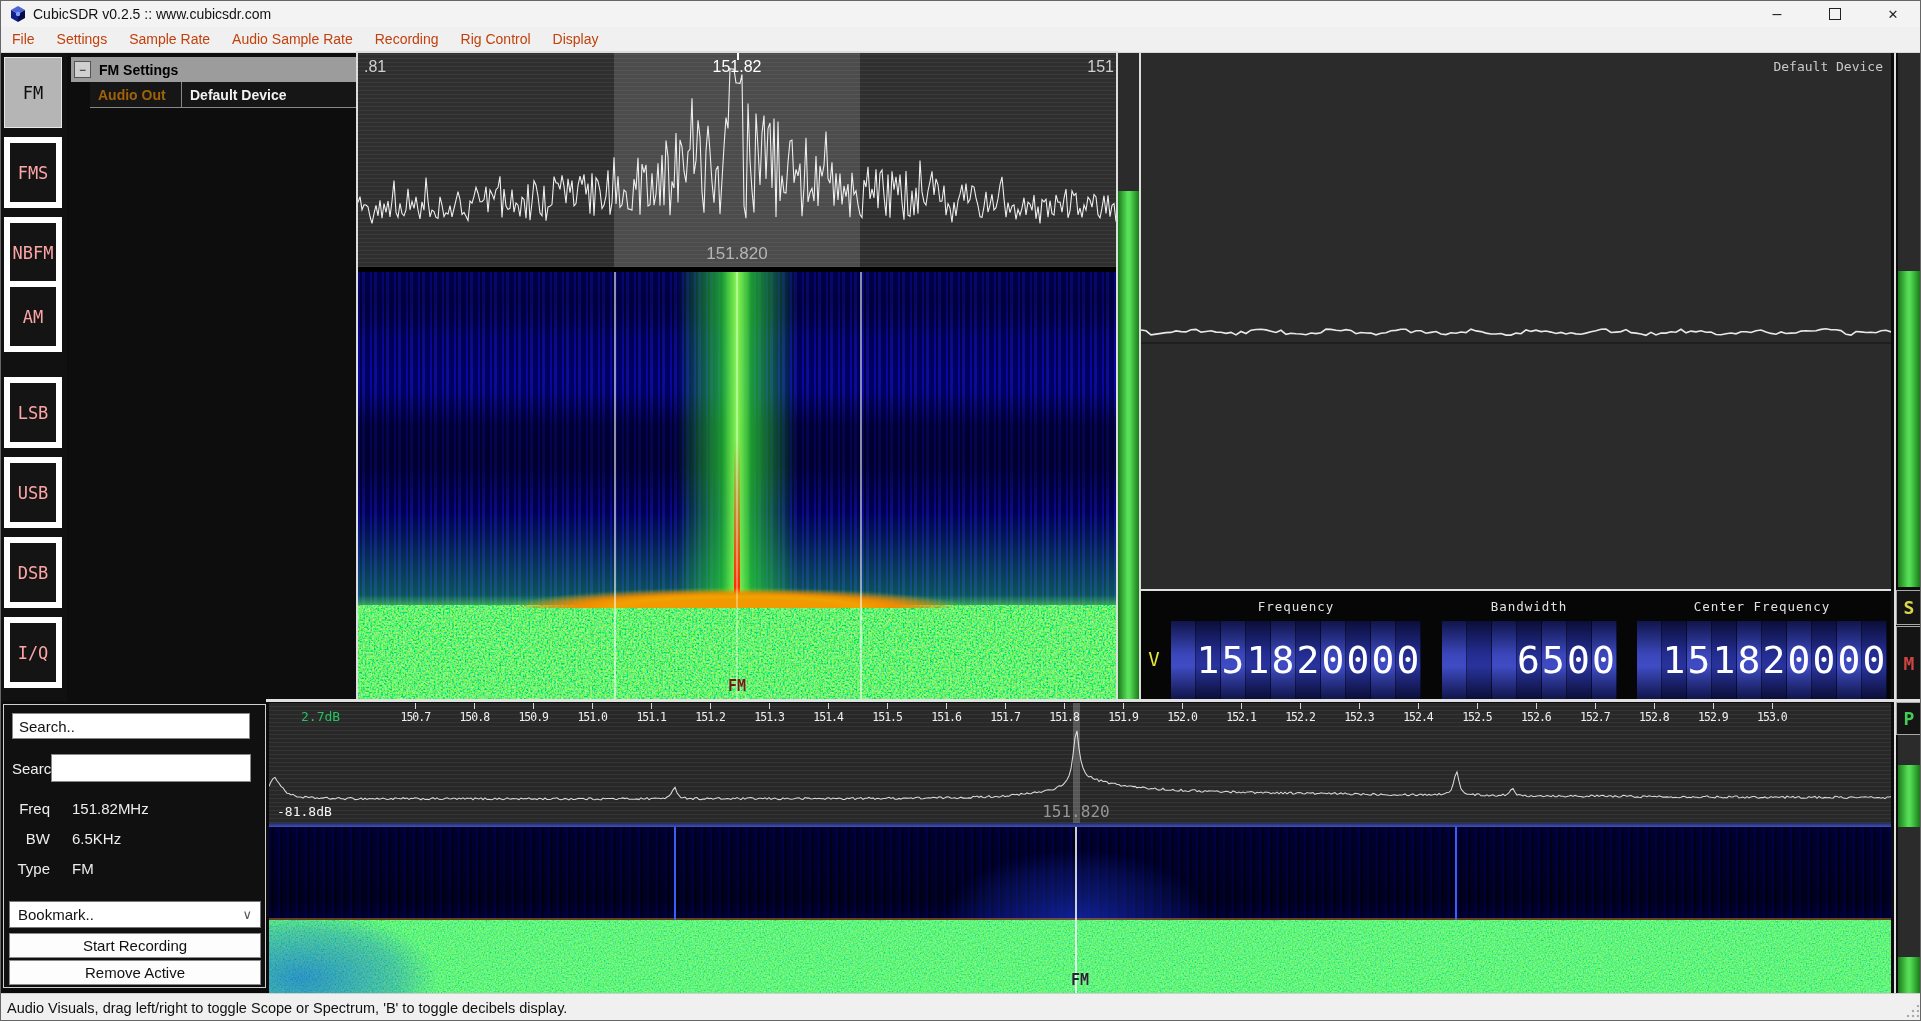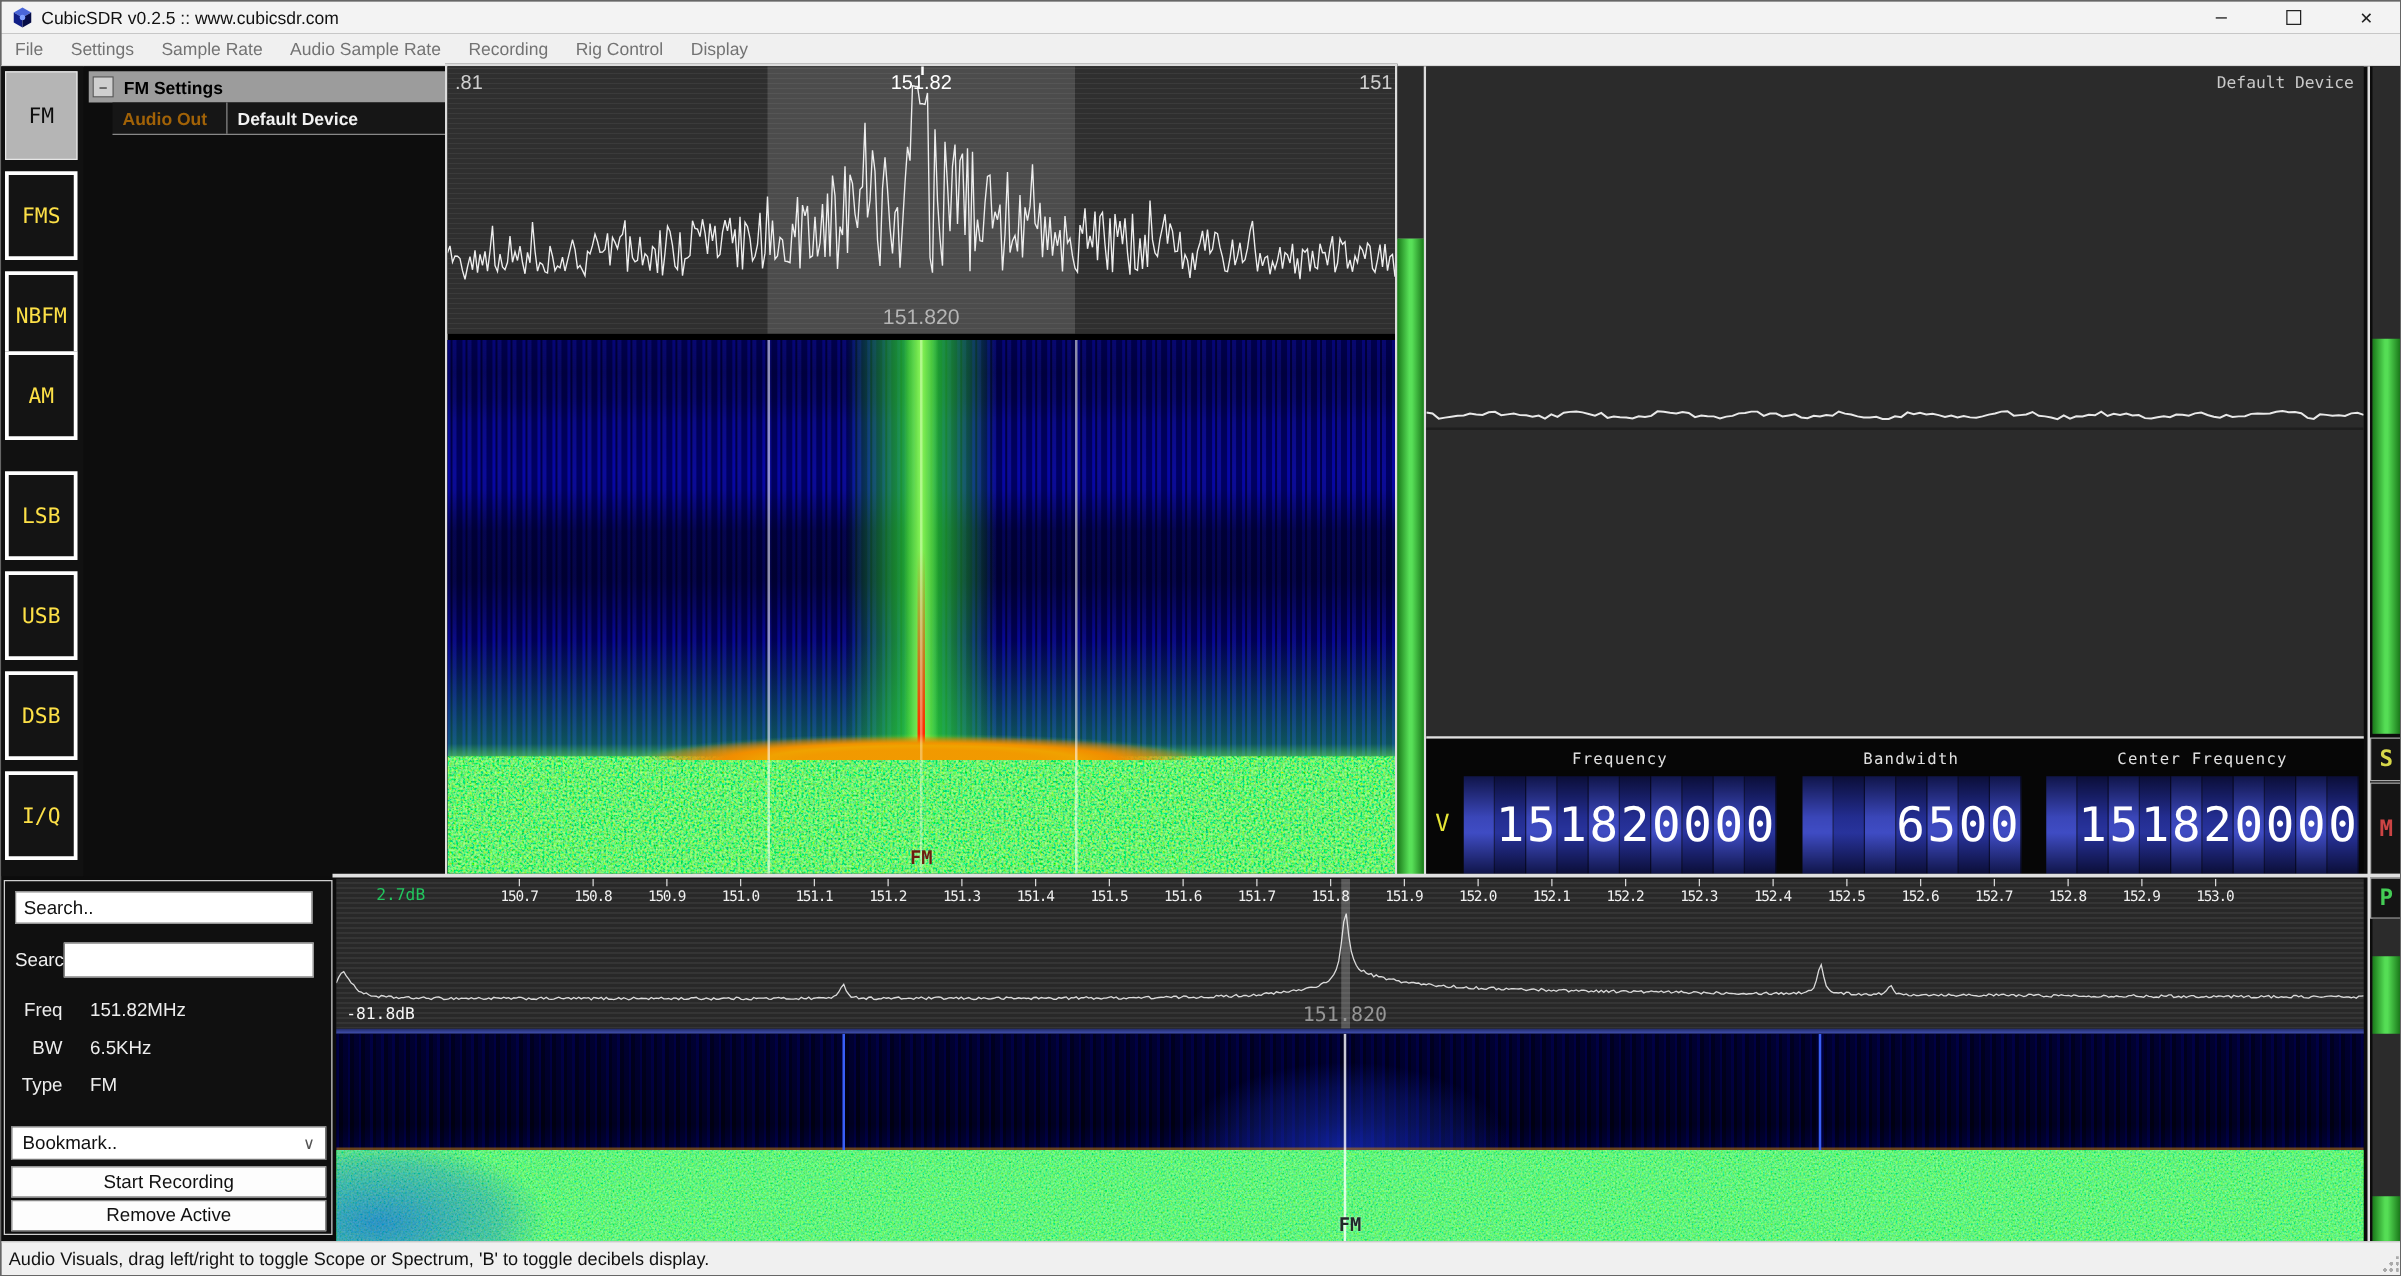--- a/index.html
+++ b/index.html
@@ -11,36 +11,36 @@
   
   #titlebar{left:0;top:0;width:1921px;height:26px;background:#f3f3f3;display:flex;align-items:center;}
   #title-text{font-size:14px;color:#111;margin-left:6px;}
   #app-icon{width:18px;height:18px;margin-left:8px;}
   .winbtns{position:absolute;right:0;top:0;height:26px;display:flex;}
   .winbtn{width:58px;height:26px;display:flex;align-items:center;justify-content:center;
           font-size:13px;color:#222;cursor:default;}
   #maxbox{width:10px;height:10px;border:1.2px solid #222;}
   #menubar{left:0;top:26px;width:1921px;height:26px;background:#f0f0f0;display:flex;align-items:center;
            border-bottom:1px solid #d8d8d8;box-sizing:border-box;}
-  .menu-item{padding:0 11px;font-size:14px;color:#737373;line-height:25px;}
+  .menu-item{padding:0 11px;font-size:14px;color:#c2410c;line-height:25px;}
   #statusbar{left:0;top:992px;width:1921px;height:29px;background:#f0f0f0;border-top:1px solid #cfcfcf;
              box-sizing:border-box;display:flex;align-items:center;}
   #status-text{font-size:14.5px;color:#111;margin-left:6px;}
   #resize-grip{position:absolute;right:3px;bottom:3px;width:14px;height:14px;
      background:radial-gradient(circle at 3px 11px,#aaa 1.4px,transparent 1.6px),
                 radial-gradient(circle at 8px 11px,#aaa 1.4px,transparent 1.6px),
                 radial-gradient(circle at 13px 11px,#aaa 1.4px,transparent 1.6px),
                 radial-gradient(circle at 8px 6px,#aaa 1.4px,transparent 1.6px),
                 radial-gradient(circle at 13px 6px,#aaa 1.4px,transparent 1.6px),
                 radial-gradient(circle at 13px 1px,#aaa 1.4px,transparent 1.6px);}
 
   
   #modes{left:0;top:52px;width:66px;height:648px;background:#111;}
   .mode{position:absolute;left:3px;width:58px;height:71px;box-sizing:border-box;
-        background:#141414;border:3px solid #ffffff;color:#fde047;
+        background:#141414;border:6px solid #ffffff;color:#fca5a5;
         display:flex;align-items:center;justify-content:center;
         font-family:"DejaVu Sans Mono",monospace;font-size:17px;}
   .mode.active{background:#b5b5b5;color:#0d0d0d;border:1px solid #e6e6e6;}
 
   
   #settings{left:66px;top:52px;width:292px;height:648px;background:#0d0d0d;}
   #settings-header{position:absolute;left:4px;top:4px;right:0;height:25px;background:#9c9c9c;
                    display:flex;align-items:center;}
   #collapse-box{width:15px;height:15px;background:#cfcfcf;border:1px solid #555;margin-left:3px;
                 display:flex;align-items:center;justify-content:center;font-size:12px;color:#111;line-height:1;}

